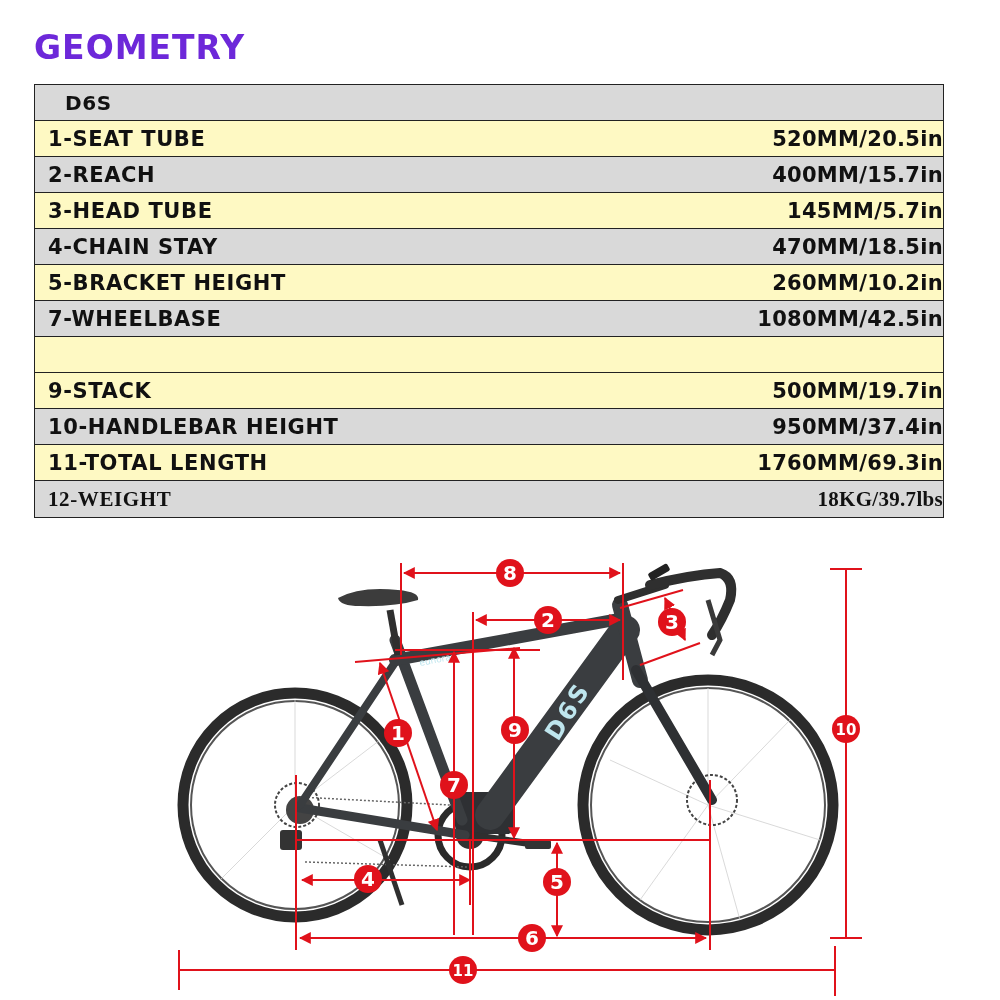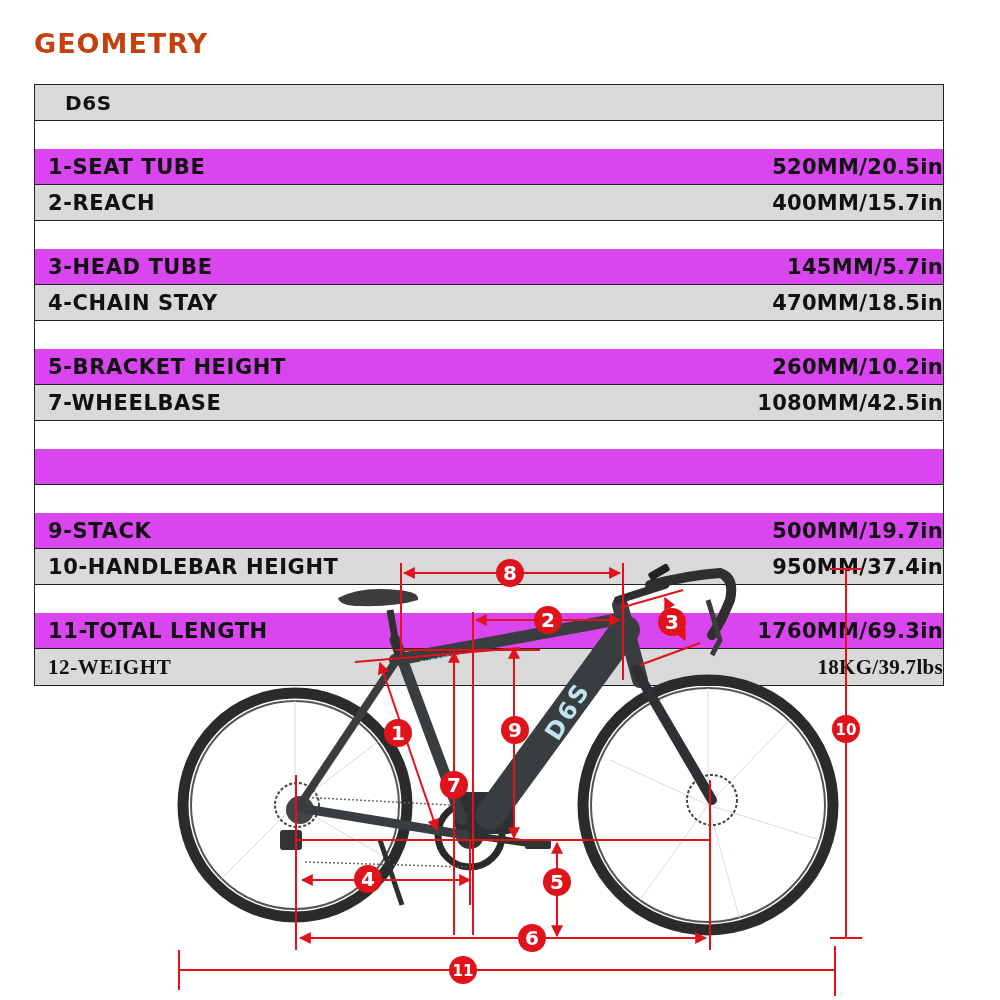--- a/index.html
+++ b/index.html
@@ -1,22 +1,22 @@
 <!DOCTYPE html>
 <html><head>
 <meta charset="utf-8">
 <style>
   html, body { margin: 0; padding: 0; background: #ffffff; }
   body { width: 1000px; height: 1000px; position: relative; overflow: hidden; font-family: "DejaVu Sans", sans-serif; color: #111; }
-  .title { position: absolute; left: 34px; top: 28px; font-size: 27px; font-weight: bold; letter-spacing: 1px; color: #c2410c; }
+  .title { position: absolute; left: 34px; top: 28px; font-size: 33px; font-weight: bold; letter-spacing: 1px; color: #6d28d9; }
   .spec-table { position: absolute; left: 34px; top: 84px; width: 910px; border: 1.5px solid #222; box-sizing: border-box; }
   .row { height: 36px; display: flex; align-items: center; justify-content: space-between; border-bottom: 1.2px solid #222; box-sizing: border-box; }
   .row:last-child { border-bottom: none; font-family: Liberation Serif, serif; }
   .row.grey { background: #d9d9d9; }
-  .row.white { background: #d946ef; margin-top: 28px; }
+  .row.white { background: #fef9c3; }
   .row .label { padding-left: 13px; font-size: 21px; font-weight: bold; letter-spacing: 0.6px; }
   .row .value { width: 200px; font-size: 21px; font-weight: bold; text-align: right; letter-spacing: 0.3px; }
   .row.header .label { padding-left: 30px; font-size: 20px; }
   .diagram { position: absolute; left: 0; top: 555px; width: 1000px; height: 445px; }
 </style>
 </head>
 <body>
 
 <div class="title">GEOMETRY</div>
 

